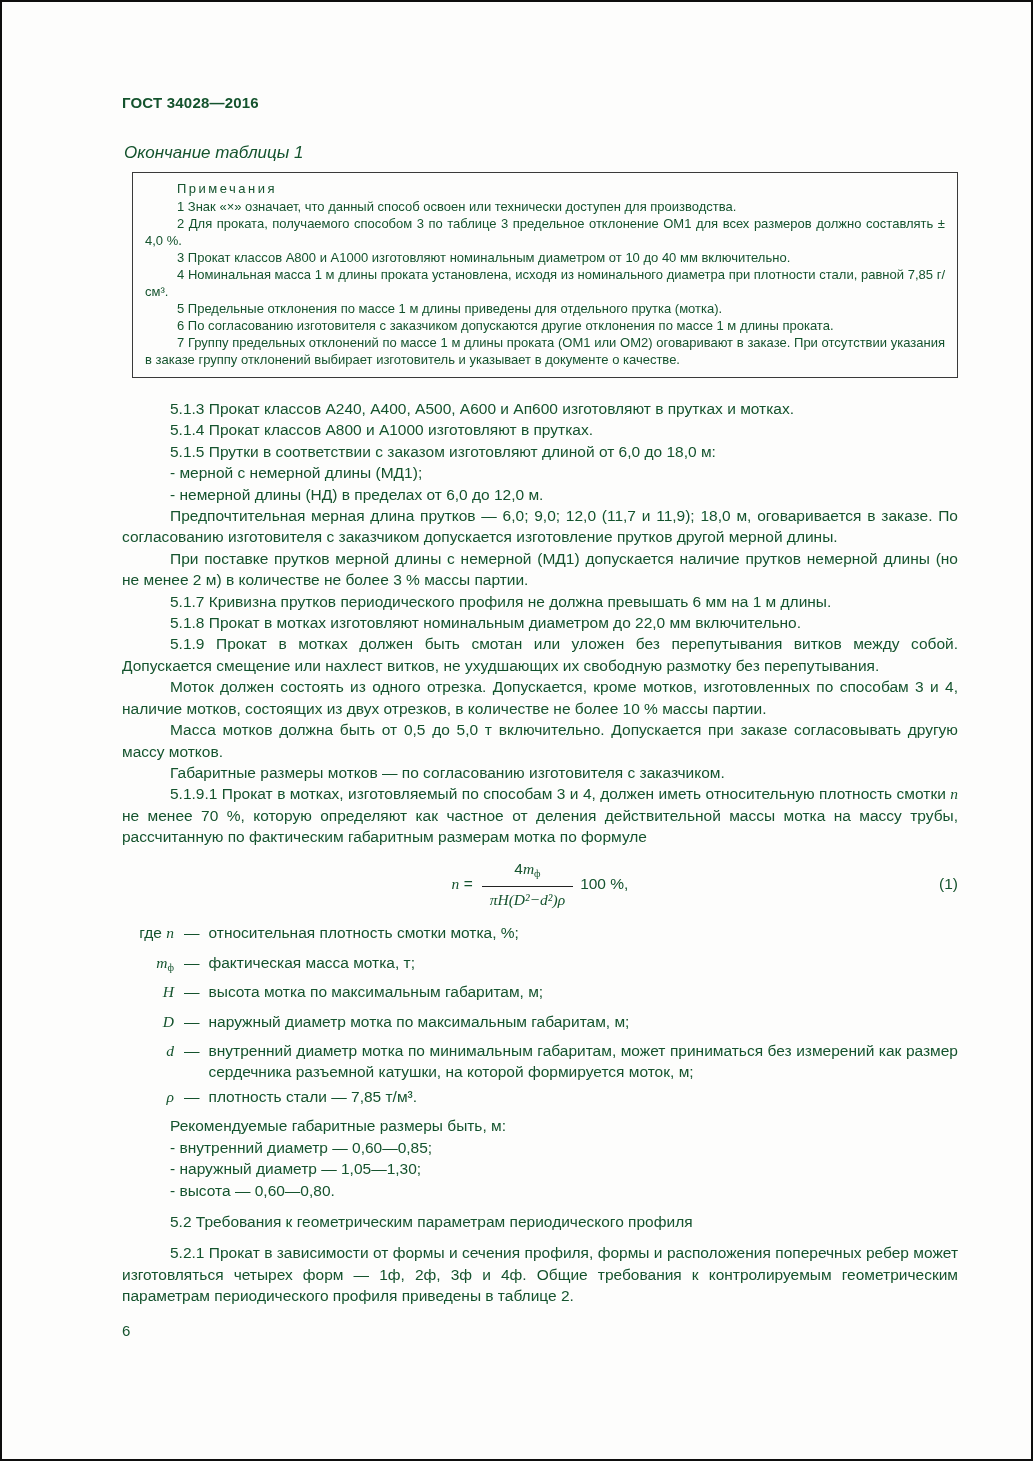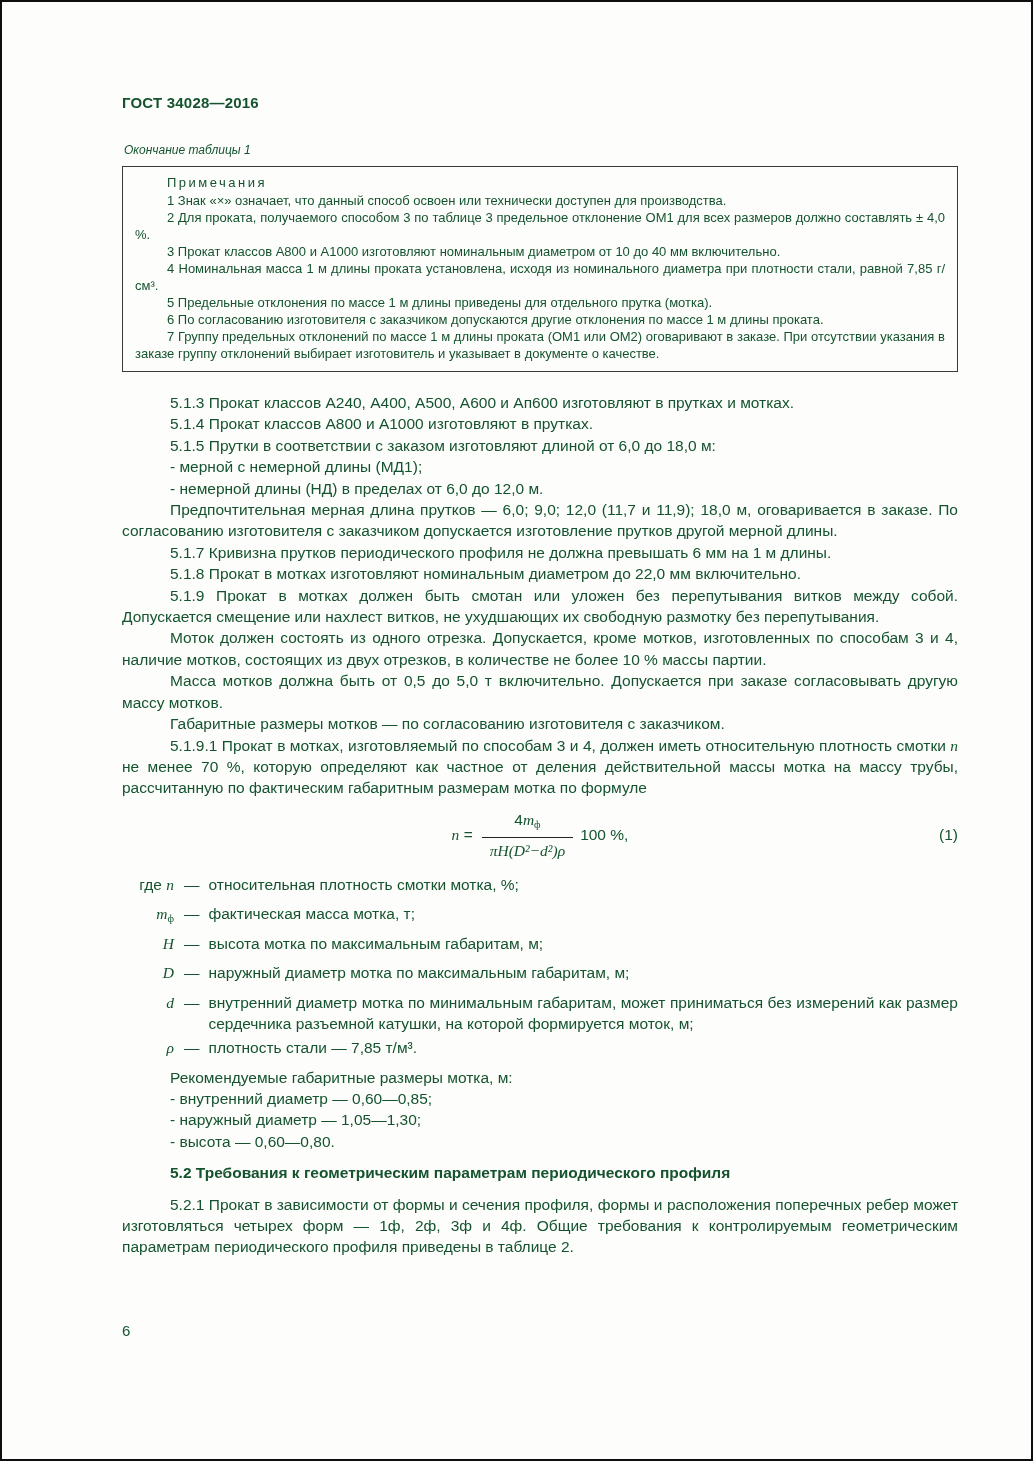--- a/index.html
+++ b/index.html
@@ -9,24 +9,25 @@
     width:1033px; height:1461px;
     background:#fdfdfc;
     border:2px solid #0e0e0e;
     overflow:hidden;
     font-family:"Liberation Sans", sans-serif;
     color:#14532d;
   }
   .content { padding:92px 73px 0 120px; }
 
   .doc-header { font-size:15px; font-weight:bold; margin-bottom:32px; letter-spacing:0.2px; }
-  .table-caption { font-size:12px; font-style:italic; margin-bottom:9px; margin-left:2px; }
+  .table-caption { font-size:17px; font-style:italic; margin-bottom:9px; margin-left:2px; }
 
   .notes-box {
     border:1.4px solid #3a3a3a;
+    margin-left:10px;
     padding:7px 12px 9px 12px;
     font-size:13px;
     line-height:17px;
     text-align:justify;
     margin-bottom:20px;
   }
   .notes-title { text-indent:32px; letter-spacing:2.5px; margin-bottom:1px; }
   .note-item { text-indent:32px; }
 
   .body-text { font-size:15.5px; line-height:21.4px; text-align:justify; }
@@ -49,21 +50,21 @@
   .f-factor { margin-left:3px; }
   .f-number { position:absolute; right:0; top:50%; transform:translateY(-50%); }
 
   .defs { margin:2px 0 3px 0; }
   .def-row { display:flex; margin-bottom:3.5px; font-size:15.5px; line-height:21px;justify-content:flex-end; }
   .def-term { flex:none; width:52px; text-align:right; white-space:nowrap; }
   .def-pref { font-family:"Liberation Sans", sans-serif; font-style:normal; }
   .def-dash { flex:none; padding:0 9px 0 10px; }
   .def-desc { flex:1; text-align:justify; }
 
-  .section-heading { font-size:15.5px; font-weight:bold; text-indent:48px; margin:10px 0 10px 0; }
+  .section-heading { font-size:15.5px; font-weight:normal; text-indent:48px; margin:10px 0 10px 0; }
 
   .page-number { position:absolute; left:120px; top:1320px; font-size:15px; }
 </style>
 </head>
 <body>
 
 <div class="page">
   <div class="content">
 
     <div class="doc-header">ГОСТ 34028—2016</div>
@@ -81,20 +82,21 @@
       <div class="note-item">7 Группу предельных отклонений по массе 1 м длины проката (ОМ1 или ОМ2) оговаривают в заказе. При отсутствии указания в заказе группу отклонений выбирает изготовитель и указывает в документе о качестве.</div>
     </div>
 
     <div class="body-text">
       <p class="ind">5.1.3 Прокат классов А240, А400, А500, А600 и Ап600 изготовляют в прутках и мотках.</p>
       <p class="ind">5.1.4 Прокат классов А800 и А1000 изготовляют в прутках.</p>
       <p class="ind">5.1.5 Прутки в соответствии с заказом изготовляют длиной от 6,0 до 18,0 м:</p>
       <p class="ind">- мерной с немерной длины (МД1);</p>
       <p class="ind">- немерной длины (НД) в пределах от 6,0 до 12,0 м.</p>
       <p class="ind">Предпочтительная мерная длина прутков — 6,0; 9,0; 12,0 (11,7 и 11,9); 18,0 м, оговаривается в заказе. По согласованию изготовителя с заказчиком допускается изготовление прутков другой мерной длины.</p>
+      <p class="ind">При поставке прутков мерной длины с немерной (МД1) допускается наличие прутков немерной длины (но не менее 2 м) в количестве не более 3 % массы партии.</p>
       <p class="ind">5.1.7 Кривизна прутков периодического профиля не должна превышать 6 мм на 1 м длины.</p>
       <p class="ind">5.1.8 Прокат в мотках изготовляют номинальным диаметром до 22,0 мм включительно.</p>
       <p class="ind">5.1.9 Прокат в мотках должен быть смотан или уложен без перепутывания витков между собой. Допускается смещение или нахлест витков, не ухудшающих их свободную размотку без перепутывания.</p>
       <p class="ind">Моток должен состоять из одного отрезка. Допускается, кроме мотков, изготовленных по способам 3 и 4, наличие мотков, состоящих из двух отрезков, в количестве не более 10 % массы партии.</p>
       <p class="ind">Масса мотков должна быть от 0,5 до 5,0 т включительно. Допускается при заказе согласовывать другую массу мотков.</p>
       <p class="ind">Габаритные размеры мотков — по согласованию изготовителя с заказчиком.</p>
       <p class="ind"><span>5.1.9.1 Прокат в мотках, изготовляемый по способам 3 и 4, должен иметь относительную плотность смотки </span><i class="var">n</i><span> не менее 70 %, которую определяют как частное от деления действительной массы мотка на массу трубы, рассчитанную по фактическим габаритным размерам мотка по формуле</span></p>
 
       <div class="formula-row">
         <span class="f-lhs"><i class="var">n</i><span> = </span></span>
@@ -132,21 +134,21 @@
           <span class="def-dash">—</span>
           <span class="def-desc">внутренний диаметр мотка по минимальным габаритам, может приниматься без измерений как размер сердечника разъемной катушки, на которой формируется моток, м;</span>
         </div>
         <div class="def-row">
           <span class="def-term"><span class="def-pref"></span><i class="var">ρ</i><sub></sub></span>
           <span class="def-dash">—</span>
           <span class="def-desc">плотность стали — 7,85 т/м³.</span>
         </div>
       </div>
 
-      <p class="ind">Рекомендуемые габаритные размеры мотка, м:</p>
+      <p class="ind">Рекомендуемые габаритные размеры быть, м:</p>
       <p class="ind">- внутренний диаметр — 0,60—0,85;</p>
       <p class="ind">- наружный диаметр — 1,05—1,30;</p>
       <p class="ind">- высота — 0,60—0,80.</p>
 
       <div class="section-heading">5.2 Требования к геометрическим параметрам периодического профиля</div>
 
       <p class="ind">5.2.1 Прокат в зависимости от формы и сечения профиля, формы и расположения поперечных ребер может изготовляться четырех форм — 1ф, 2ф, 3ф и 4ф. Общие требования к контролируемым геометрическим параметрам периодического профиля приведены в таблице 2.</p>
     </div>
 
   </div>

